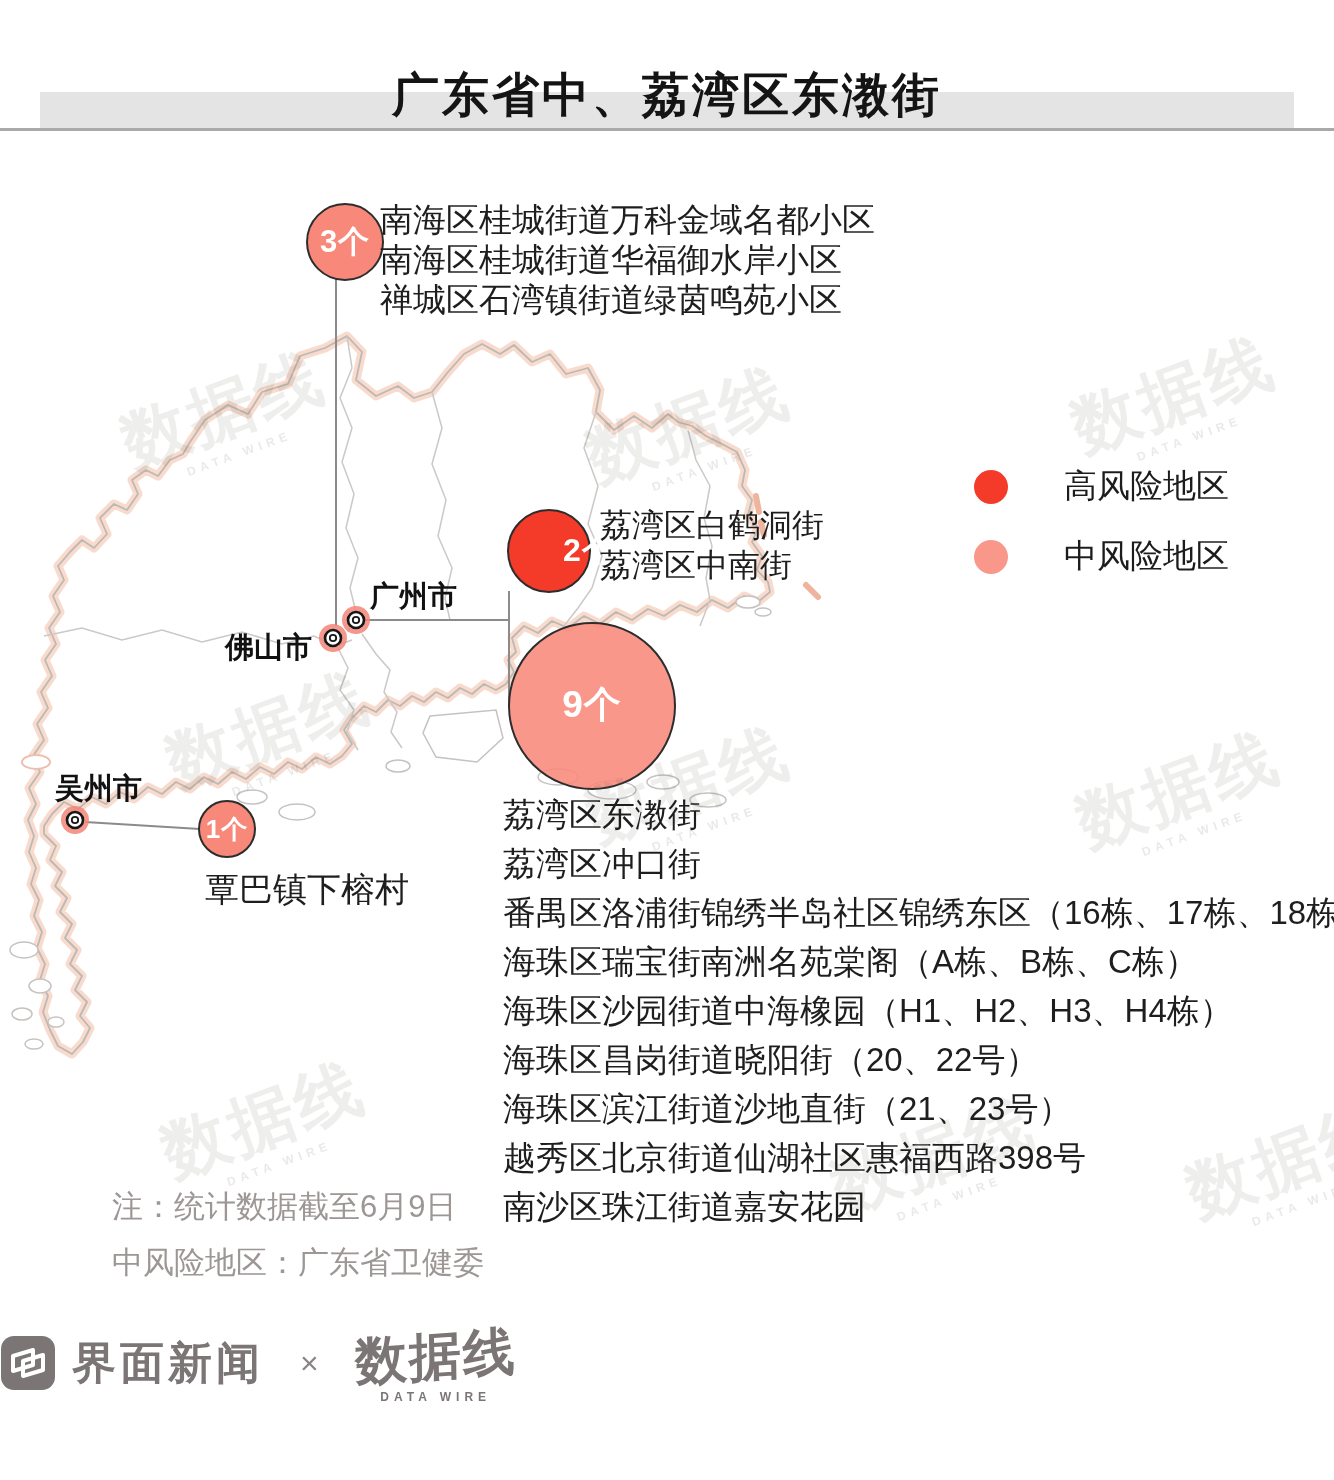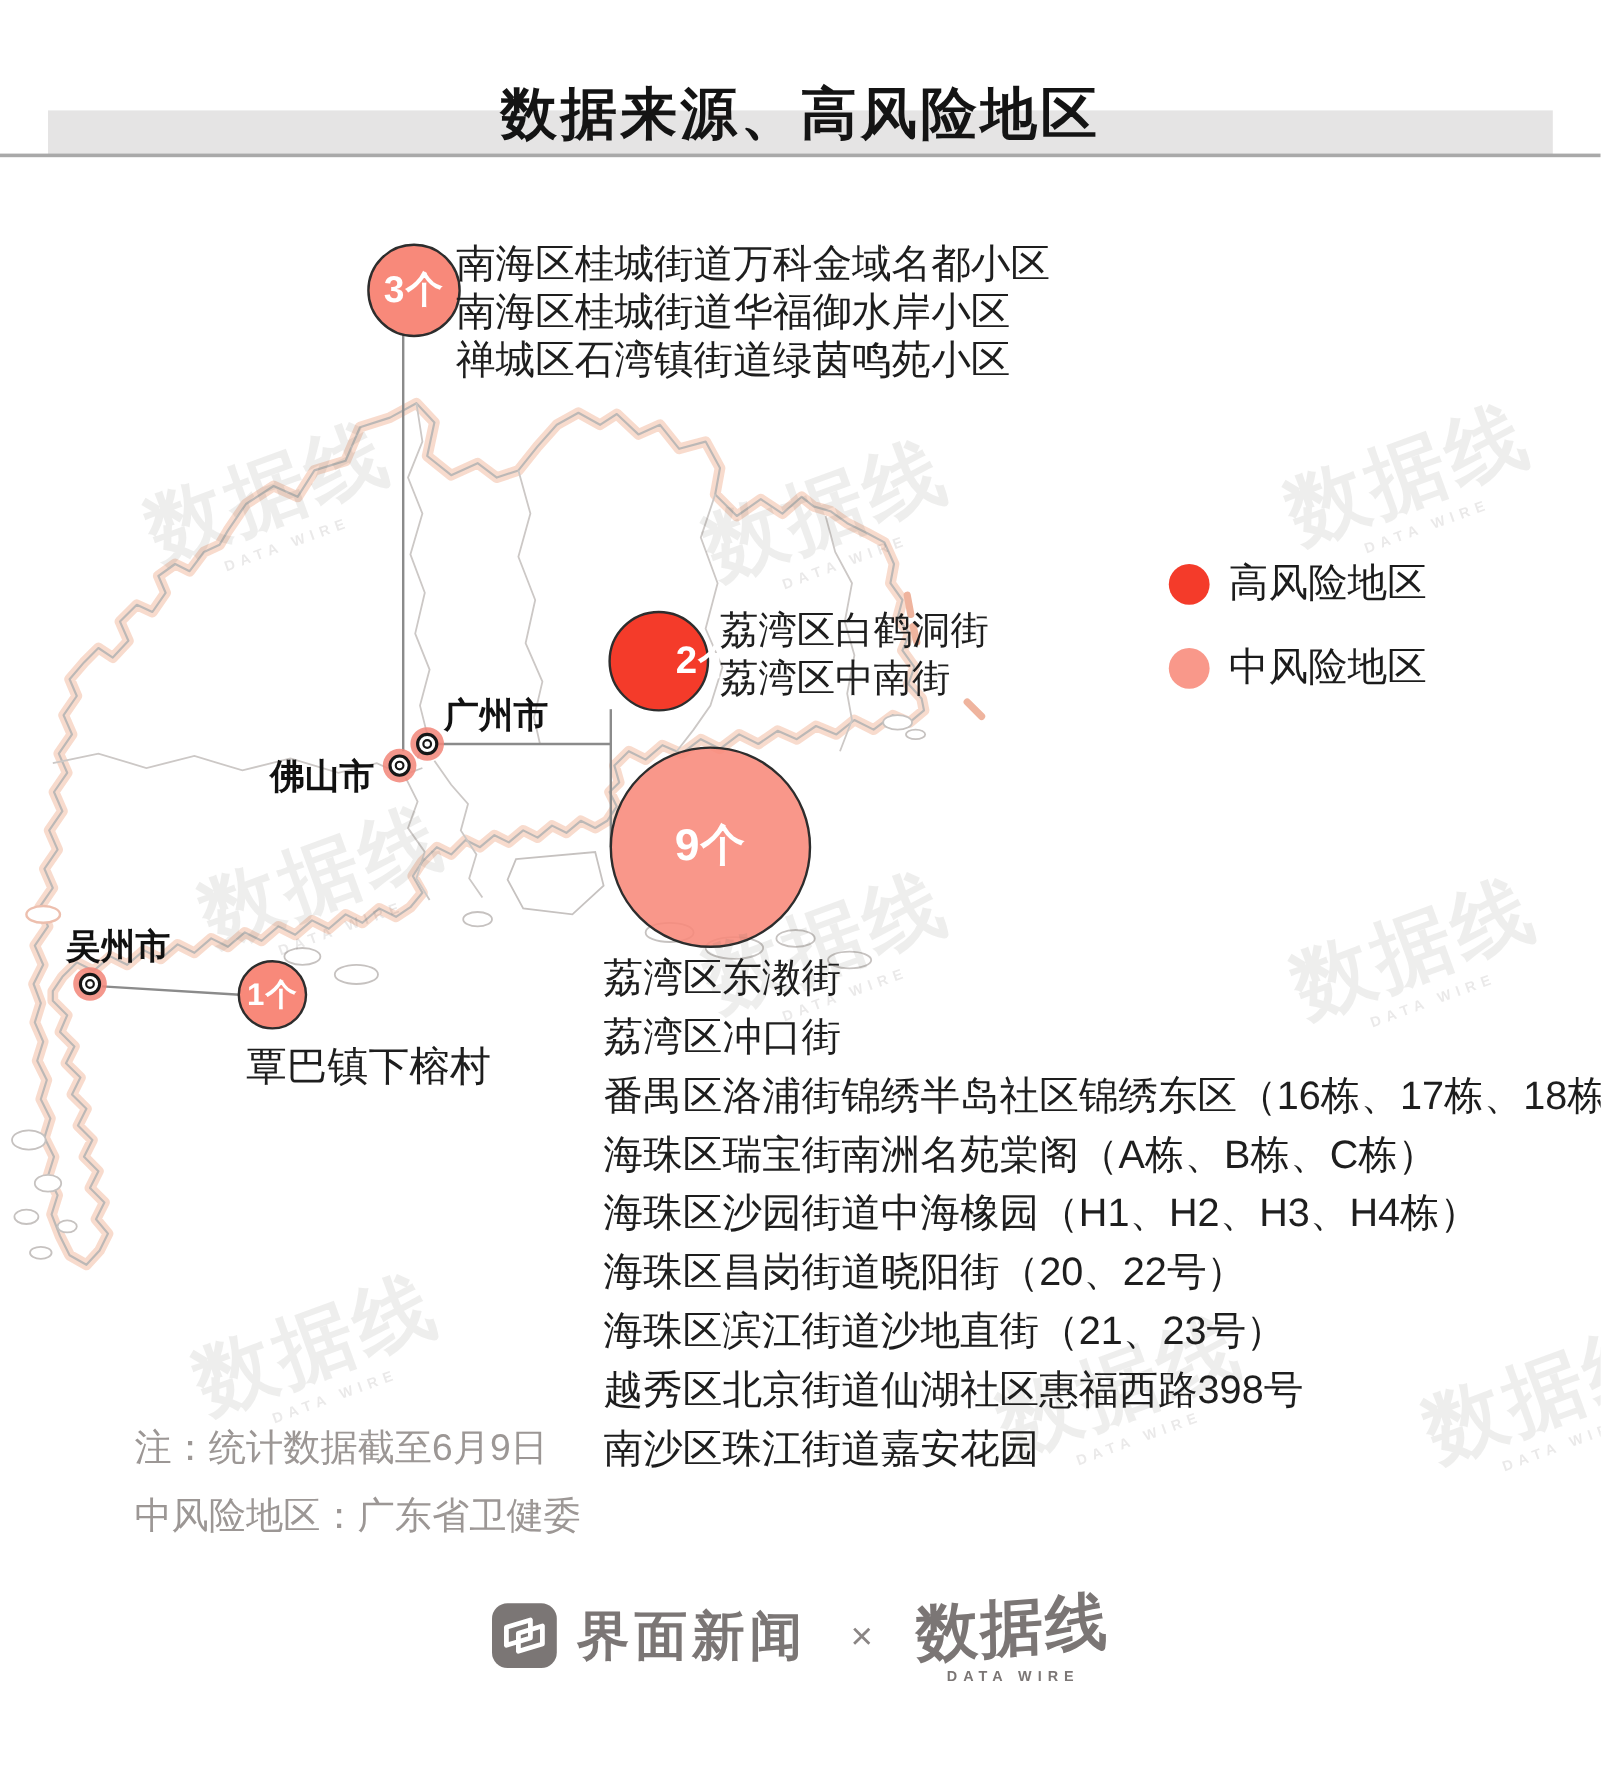--- a/index.html
+++ b/index.html
@@ -43,42 +43,42 @@
   .city-label{font-size:29px;font-weight:700;color:#111111;white-space:nowrap;}
   .city-gz{left:370px;top:577px;}
   .city-fs{left:225px;top:628px;}
   .city-wz{left:55px;top:769px;}
   
   .legend{left:974px;top:464px;display:flex;flex-direction:column;gap:25px;}
   .legend-item{display:flex;align-items:center;gap:16px;}
   .legend-dot{width:34px;height:34px;border-radius:50%;flex:0 0 auto;}
   .dot-high{background:#f43b2a;}
   .dot-medium{background:#f9988a;}
-  .legend-label{font-size:33px;color:#1c1c1c;white-space:nowrap;}
+  .legend-label{font-size:33px;color:#1c1c1c;white-space:nowrap;margin-left:40px;}
   
   .notes{left:112px;top:1188px;color:#9c9795;font-size:31px;}
   .note-line{line-height:38px;white-space:nowrap;}
   .note-line + .note-line{margin-top:18px;}
   
-  .footer{left:0;top:1322px;width:100%;display:flex;justify-content:center;align-items:center;gap:30px;}
+  .footer{left:0;top:1322px;width:100%;display:flex;align-items:center;gap:30px;}
   .jiemian{display:flex;align-items:center;gap:16px;}
   .jiemian-text{font-size:44px;font-weight:700;color:#7b7675;letter-spacing:4px;white-space:nowrap;}
   .footer-sep{font-size:32px;color:#8a8584;padding:0 6px;}
   .datawire-logo{display:flex;flex-direction:column;align-items:center;}
   .datawire-text{font-size:52px;font-weight:bold;color:#7b7675;transform:rotate(-4deg) skewX(-3deg);letter-spacing:2px;white-space:nowrap;}
   .datawire-sub{font-size:12px;font-weight:bold;color:#7b7675;letter-spacing:5px;margin-top:-2px;}
 </style>
 </head>
 <body>
 
 <div class="canvas">
 
   <div class="title-band"></div>
   <div class="title-underline"></div>
-  <h1 class="page-title">数据来源、高风险地区</h1>
+  <h1 class="page-title">广东省中、荔湾区东漖街</h1>
 
   <svg class="map" width="1334" height="1480" viewBox="0 0 1334 1480">
 
     <g>
       <path class="glow" d="M190,442 L205,420 L228,405 L248,414 L262,392 L288,384 L300,356 L325,348 L347,336 L362,352 L356,380 L376,396 L398,386 L414,398 L432,392 L448,372 L464,354 L482,344 L500,354 L514,345 L532,362 L550,354 L566,374 L588,368 L600,390 L596,412 L614,430 L634,416 L652,428 L668,414 L678,422 L692,426 L706,436 L722,444 L737,452 L745,470 L742,486 L752,500 L748,515 L758,528 L752,542 L762,556 L757,570 L768,582 L770,592 L758,602 L744,596 L728,608 L712,600 L697,612 L680,605 L664,616 L648,609 L632,620 L616,612 L600,624 L584,616 L568,628 L552,621 L538,633 L524,626 L512,638 L516,652 L508,660 L514,672 L506,684 L496,690 L484,684 L472,694 L460,688 L448,698 L436,692 L424,702 L412,696 L400,706 L388,700 L376,712 L364,706 L352,718 L344,730 L352,744 L342,756 L330,764 L316,757 L302,769 L288,762 L274,774 L260,767 L246,779 L232,772 L218,784 L204,777 L190,789 L176,782 L162,794 L148,787 L134,799 L120,792 L106,804 L92,797 L78,809 L64,802 L52,814 L44,826 L44,834 L56,846 L50,860 L62,872 L55,886 L67,898 L60,912 L72,924 L65,938 L77,950 L70,964 L82,976 L75,990 L87,1002 L80,1016 L90,1028 L83,1042 L72,1054 L58,1046 L50,1030 L43,1012 L48,996 L40,980 L45,964 L37,948 L42,932 L34,916 L39,900 L31,884 L36,868 L29,852 L34,836 L28,820 L36,804 L29,788 L40,772 L33,756 L44,740 L37,724 L48,708 L41,692 L52,676 L45,660 L56,644 L49,628 L60,612 L53,596 L64,580 L58,566 L70,552 L82,540 L94,548 L107,534 L100,518 L114,504 L127,510 L138,494 L132,480 L146,470 L158,476 L170,460 L183,454 Z"></path>
       <path class="border" d="M190,442 L205,420 L228,405 L248,414 L262,392 L288,384 L300,356 L325,348 L347,336 L362,352 L356,380 L376,396 L398,386 L414,398 L432,392 L448,372 L464,354 L482,344 L500,354 L514,345 L532,362 L550,354 L566,374 L588,368 L600,390 L596,412 L614,430 L634,416 L652,428 L668,414 L678,422 L692,426 L706,436 L722,444 L737,452 L745,470 L742,486 L752,500 L748,515 L758,528 L752,542 L762,556 L757,570 L768,582 L770,592 L758,602 L744,596 L728,608 L712,600 L697,612 L680,605 L664,616 L648,609 L632,620 L616,612 L600,624 L584,616 L568,628 L552,621 L538,633 L524,626 L512,638 L516,652 L508,660 L514,672 L506,684 L496,690 L484,684 L472,694 L460,688 L448,698 L436,692 L424,702 L412,696 L400,706 L388,700 L376,712 L364,706 L352,718 L344,730 L352,744 L342,756 L330,764 L316,757 L302,769 L288,762 L274,774 L260,767 L246,779 L232,772 L218,784 L204,777 L190,789 L176,782 L162,794 L148,787 L134,799 L120,792 L106,804 L92,797 L78,809 L64,802 L52,814 L44,826 L44,834 L56,846 L50,860 L62,872 L55,886 L67,898 L60,912 L72,924 L65,938 L77,950 L70,964 L82,976 L75,990 L87,1002 L80,1016 L90,1028 L83,1042 L72,1054 L58,1046 L50,1030 L43,1012 L48,996 L40,980 L45,964 L37,948 L42,932 L34,916 L39,900 L31,884 L36,868 L29,852 L34,836 L28,820 L36,804 L29,788 L40,772 L33,756 L44,740 L37,724 L48,708 L41,692 L52,676 L45,660 L56,644 L49,628 L60,612 L53,596 L64,580 L58,566 L70,552 L82,540 L94,548 L107,534 L100,518 L114,504 L127,510 L138,494 L132,480 L146,470 L158,476 L170,460 L183,454 Z"></path>
     </g>
 
     <g>
       <path class="inner" d="M347,336 L352,368 L340,398 L352,428 L342,462 L354,494 L346,528 L358,558 L350,588 L356,612 L348,632"></path>

